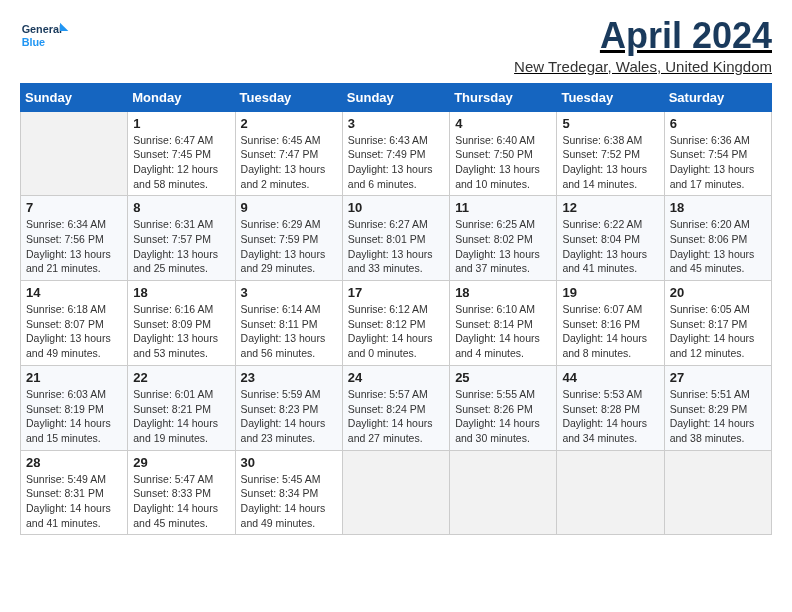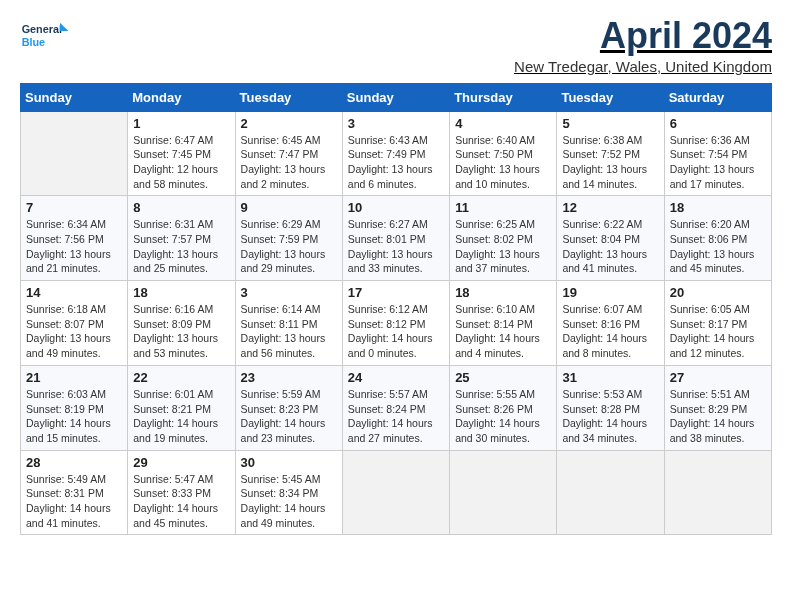--- a/index.html
+++ b/index.html
@@ -217,21 +217,21 @@
           </td>
           <td>
             <span class="day-number">24</span>
             <div class="day-info">Sunrise: 5:57 AM<br>Sunset: 8:24 PM<br>Daylight: 14 hours<br>and 27 minutes.</div>
           </td>
           <td>
             <span class="day-number">25</span>
             <div class="day-info">Sunrise: 5:55 AM<br>Sunset: 8:26 PM<br>Daylight: 14 hours<br>and 30 minutes.</div>
           </td>
           <td>
-            <span class="day-number">31</span>
+            <span class="day-number">44</span>
             <div class="day-info">Sunrise: 5:53 AM<br>Sunset: 8:28 PM<br>Daylight: 14 hours<br>and 34 minutes.</div>
           </td>
           <td>
             <span class="day-number">27</span>
             <div class="day-info">Sunrise: 5:51 AM<br>Sunset: 8:29 PM<br>Daylight: 14 hours<br>and 38 minutes.</div>
           </td>
         </tr>
         <tr>
           <td>
             <span class="day-number">28</span>

